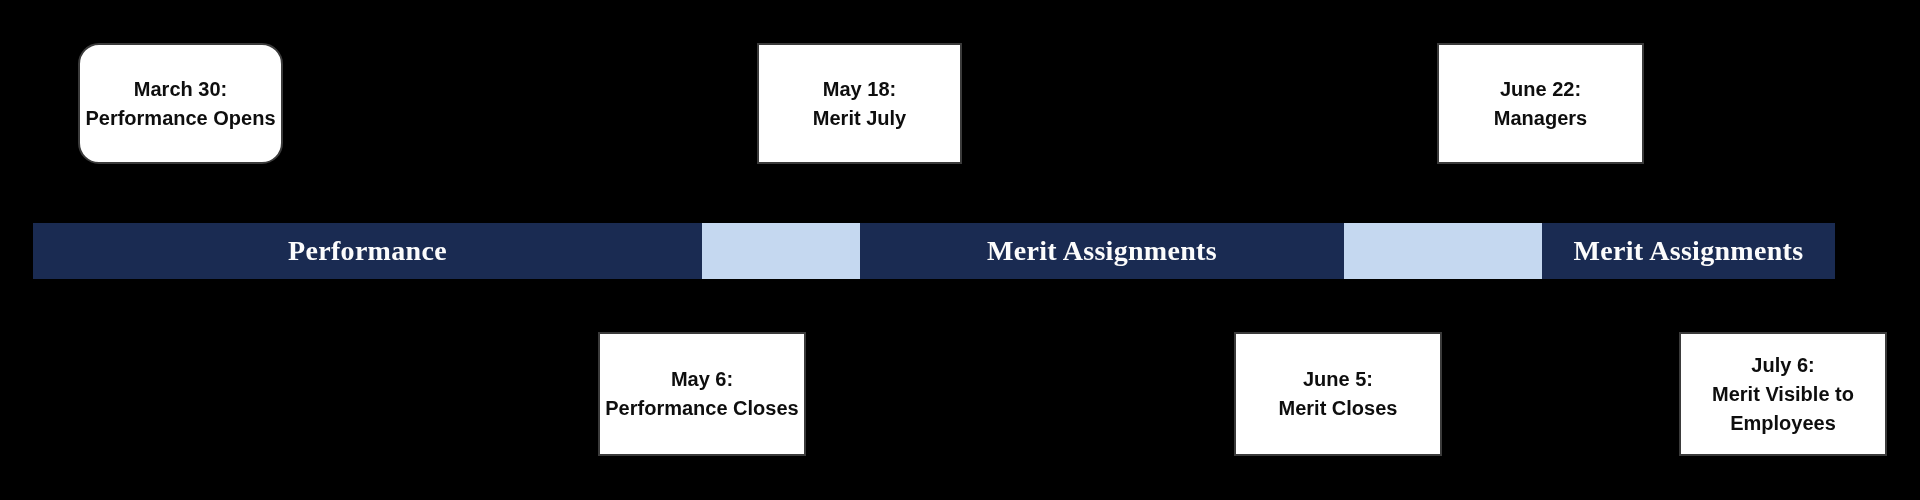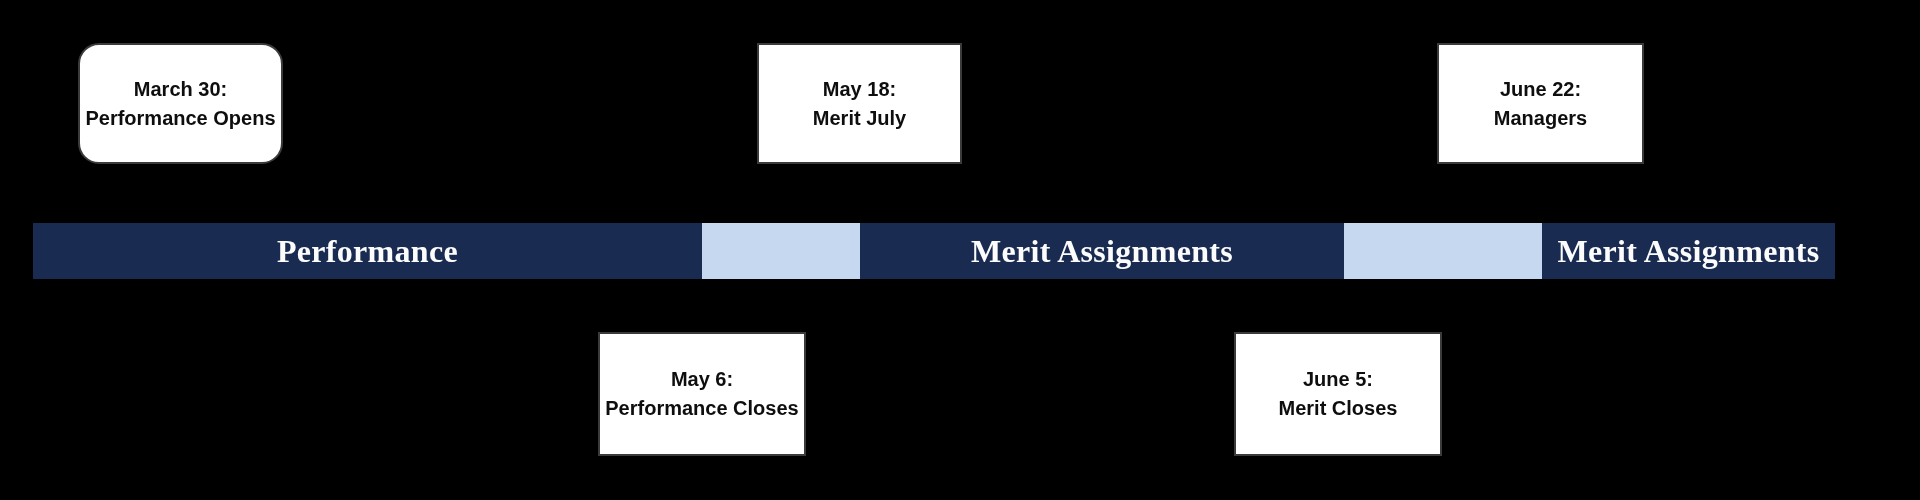--- a/index.html
+++ b/index.html
@@ -31,21 +31,21 @@
     display: flex;
     align-items: center;
     justify-content: center;
   }
   .seg.phase { background: #1A2B52; }
   .seg.gap   { background: #C5D8F0; }
   .seg .seg-label {
     color: #FCFCFC;
     font-family: "Liberation Serif", serif;
     font-weight: bold;
-    font-size: 32px;
+    font-size: 28px;
     letter-spacing: 0.3px;
     white-space: nowrap;
   }
   .s1 { left: 33px;   width: 669px; }
   .s2 { left: 702px;  width: 158px; }
   .s3 { left: 860px;  width: 484px; }
   .s4 { left: 1344px; width: 198px; }
   .s5 { left: 1542px; width: 293px; }
 
   
@@ -111,14 +111,19 @@
   <div class="mbox b4">
     <div class="line">May 6:</div>
     <div class="line">Performance Closes</div>
     <div class="line"></div>
   </div>
   <div class="mbox b5">
     <div class="line">June 5:</div>
     <div class="line">Merit Closes</div>
     <div class="line"></div>
   </div>
+  <div class="mbox b6">
+    <div class="line">July 6:</div>
+    <div class="line">Merit Visible to</div>
+    <div class="line">Employees</div>
+  </div>
 
 </div>
 
 </body></html>

